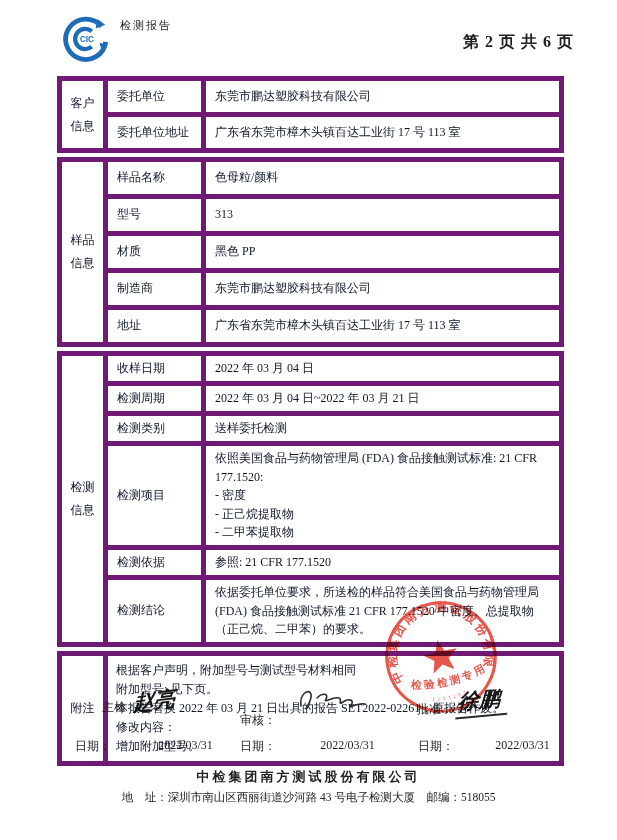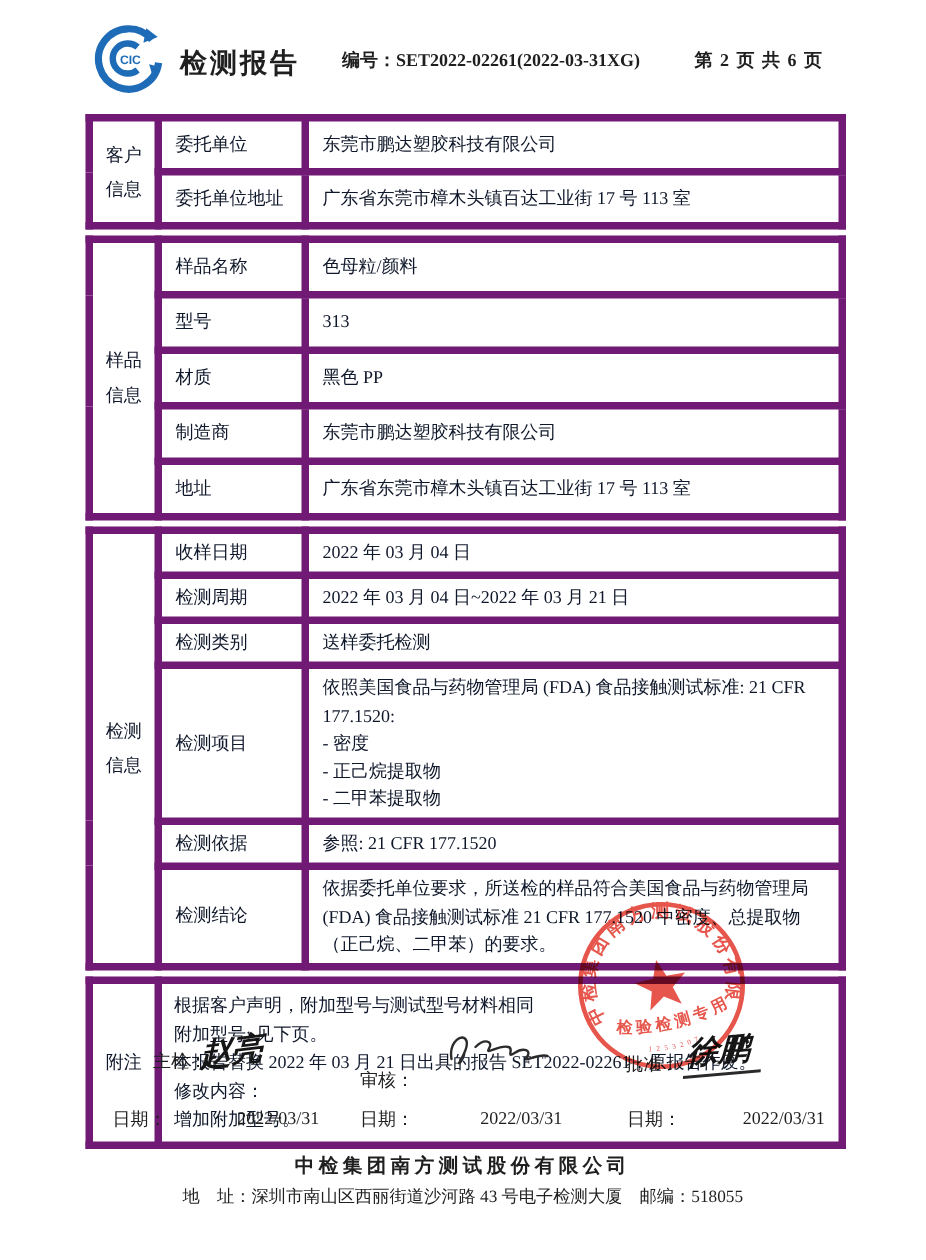--- a/index.html
+++ b/index.html
@@ -1,23 +1,23 @@
 <!DOCTYPE html>
 <html><head>
 <meta charset="utf-8">
 <style>
   html,body{margin:0;padding:0;background:#ffffff;}
   .page{position:relative;width:617px;height:840px;background:#fff;overflow:hidden;
         font-family:"Liberation Serif","DejaVu Serif",serif;color:#1f1f1f;}
   .abs{position:absolute;}
 
   
-  .hdr-title{left:120px;top:30px;font-size:18px;font-weight:bold;letter-spacing:2px;}
+  .hdr-title{left:120px;top:18px;font-size:11px;font-weight:normal;letter-spacing:2px;}
   .hdr-no{left:228px;top:32px;font-size:12px;font-weight:bold;}
-  .hdr-page{left:463px;top:32px;font-size:12px;font-weight:bold;letter-spacing:1px;}
+  .hdr-page{left:463px;top:32px;font-size:16px;font-weight:bold;letter-spacing:1px;}
 
   
   .tables{position:absolute;left:57px;top:76px;width:502px;}
   table{border-collapse:collapse;table-layout:fixed;width:502px;margin:0 0 4px 0;}
   td{border:5px solid #701a75;font-size:12px;color:#0f172a;vertical-align:middle;
      padding:3px 6px 3px 9px;line-height:1.45;}
   col.c-group{width:46px;} col.c-label{width:98px;} col.c-value{width:358px;}
   .group-cell{text-align:center;padding:0;}
   .group-cell span{display:inline-block;width:2.2em;line-height:1.9;}
   .t1 td{height:25px;} .t2 td{height:26px;} .t3 td{height:19px;}
@@ -47,21 +47,20 @@
 
   <svg class="abs" style="left:63px;top:16px;" width="46" height="46" viewBox="0 0 48 48">
     <path d="M 40 11 A 21 21 0 1 0 44.6 27" fill="none" stroke="#1e6cb8" stroke-width="5"></path>
     <path d="M 10 40 A 21 21 0 0 0 38 38" fill="none" stroke="#1e6cb8" stroke-width="0" opacity="0"></path>
     <polygon points="36,3 44,9 34,13" fill="#1e6cb8"></polygon>
     <polygon points="46,30 41,38 38,28" fill="#1e6cb8"></polygon>
     <path d="M 30 16 A 10.5 10.5 0 1 0 30 32" fill="none" stroke="#1e6cb8" stroke-width="4.5"></path>
     <text x="25" y="27.5" font-size="8.5" font-weight="bold" fill="#1e6cb8" text-anchor="middle" font-family="Liberation Sans, sans-serif">CIC</text>
   </svg>
   <div class="abs hdr-title">检测报告</div>
-  <div class="abs hdr-no"><span>编号：</span><span>SET2022-02261(2022-03-31XG)</span></div>
   <div class="abs hdr-page">第 2 页 共 6 页</div>
 
   <div class="tables">
 
     <table class="t1">
       <colgroup>
           <col class="c-group">
           <col class="c-label">
           <col class="c-value">
         </colgroup>

